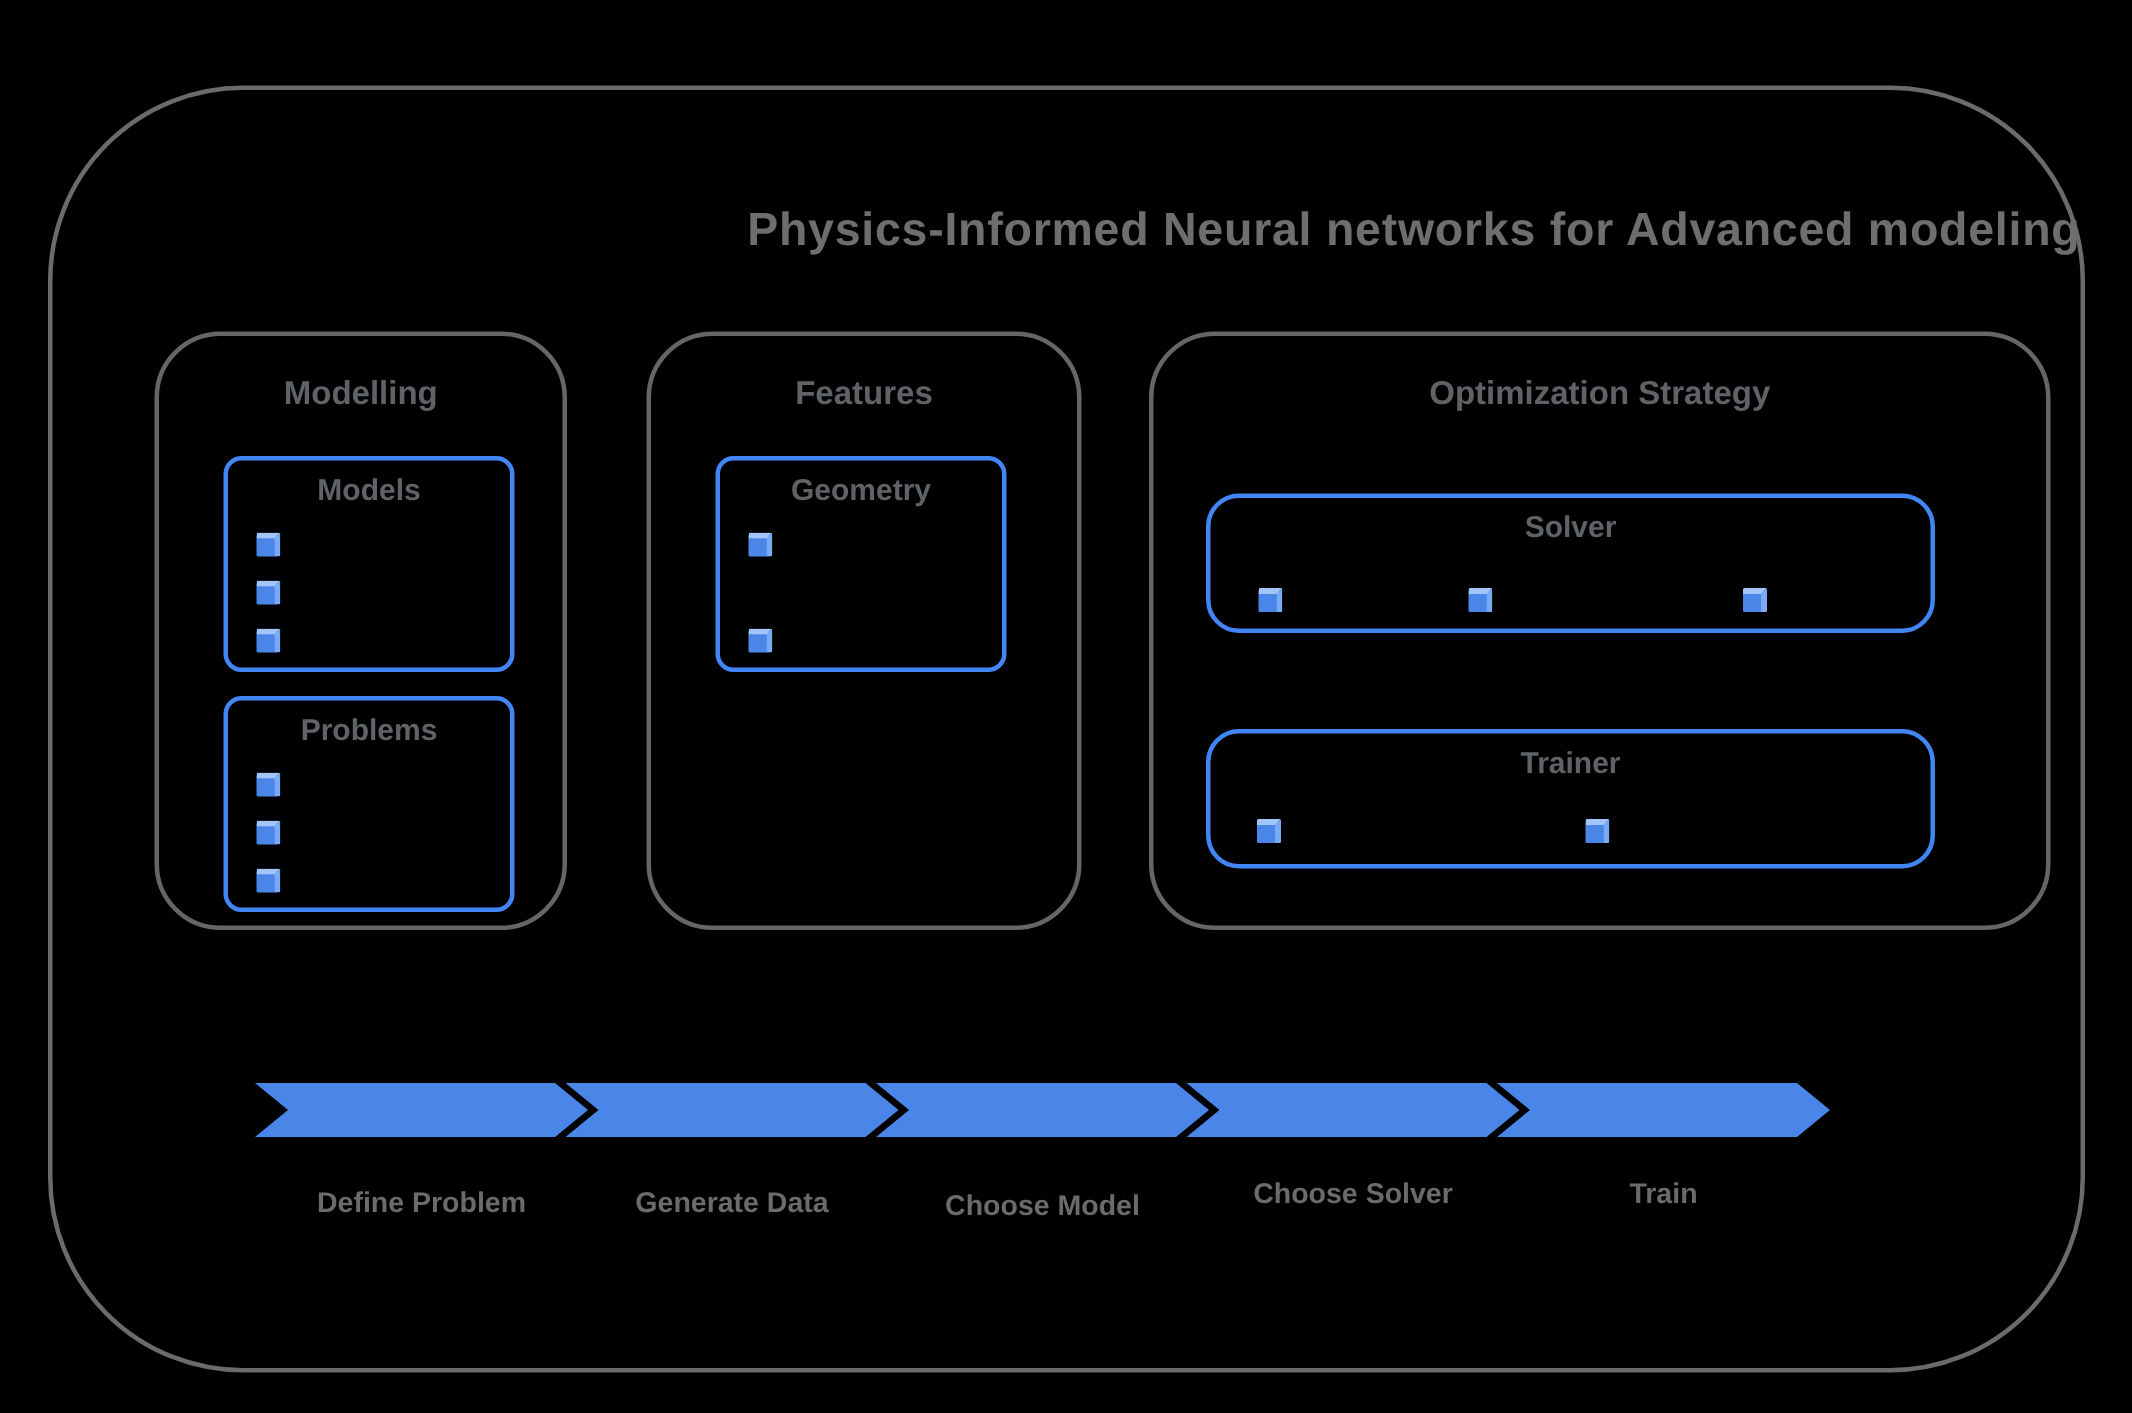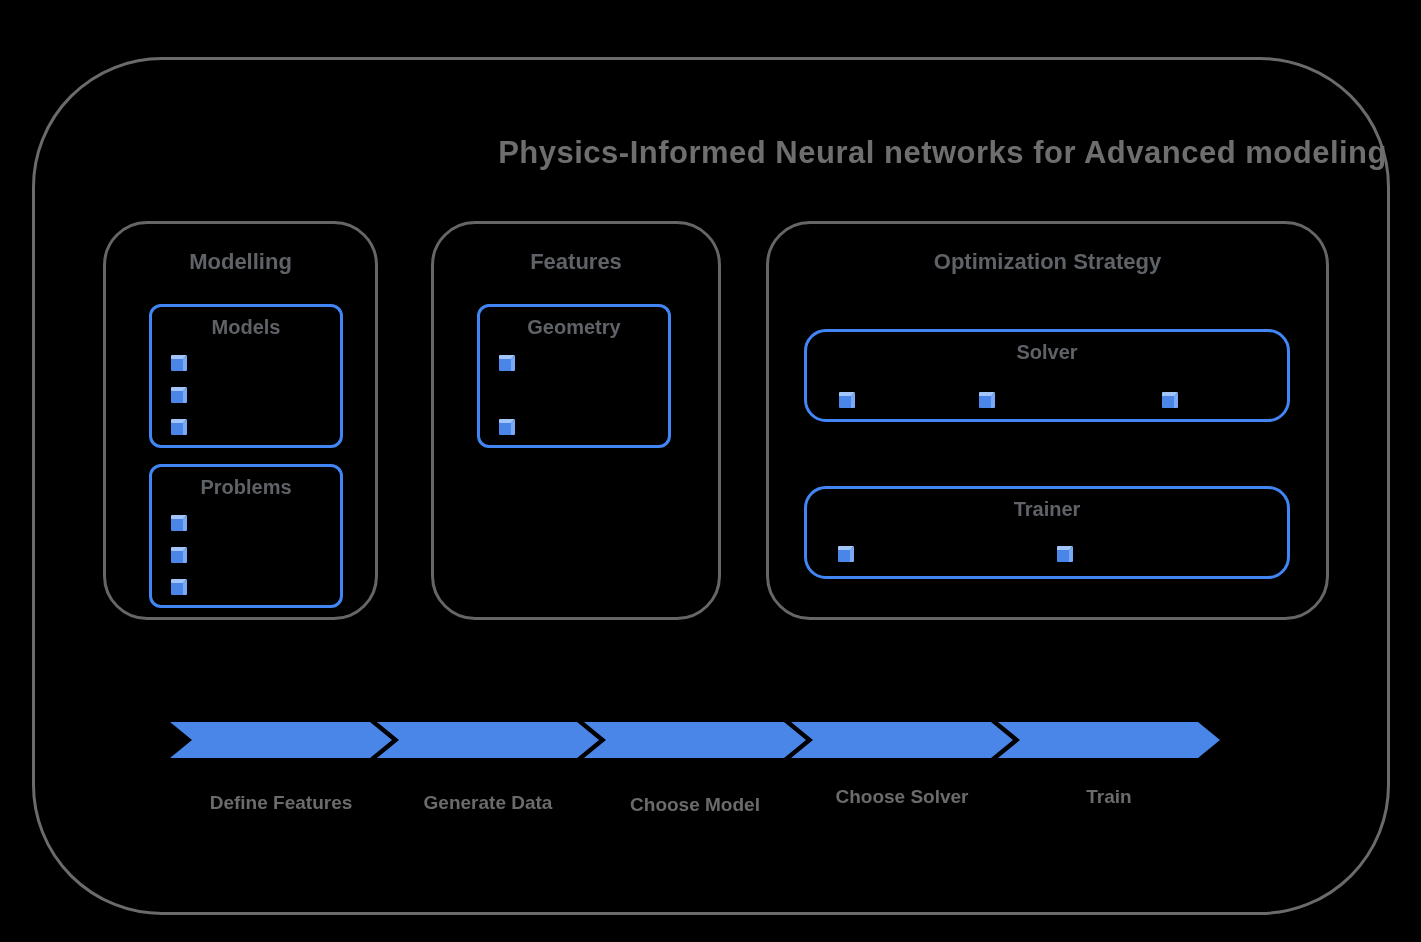--- a/index.html
+++ b/index.html
@@ -35,21 +35,21 @@
   }
   .group {
     position: absolute;
     border: 3px solid #666666;
     border-radius: 44px;
     height: 393px;
     top: 161px;
   }
   .group-modelling    { left: 68px;  width: 269px; }
   .group-features     { left: 396px; width: 268px; padding-left: 16px; }
-  .group-optimization { left: 731px; width: 557px; }
+  .group-optimization { left: 731px; width: 557px; padding-left: 38px; }
   .group-title {
     position: absolute;
     left: 0; right: 0;
     top: 25px;
     text-align: center;
     font-size: 22px;
     font-weight: bold;
     color: #5f6368;
   }
   .subbox {
@@ -163,19 +163,19 @@
     </section>
   </div>
 
   <div class="flow">
     <div class="chev" style="left:0"></div>
     <div class="chev" style="left:207px"></div>
     <div class="chev" style="left:414px"></div>
     <div class="chev" style="left:621px"></div>
     <div class="chev" style="left:828px"></div>
 
-    <div class="chev-label" style="left:0;     top:70px">Define Features</div>
+    <div class="chev-label" style="left:0;     top:70px">Define Problem</div>
     <div class="chev-label" style="left:207px; top:70px">Generate Data</div>
     <div class="chev-label" style="left:414px; top:72px">Choose Model</div>
     <div class="chev-label" style="left:621px; top:64px">Choose Solver</div>
     <div class="chev-label" style="left:828px; top:64px">Train</div>
   </div>
 </div>
 
 </body></html>

